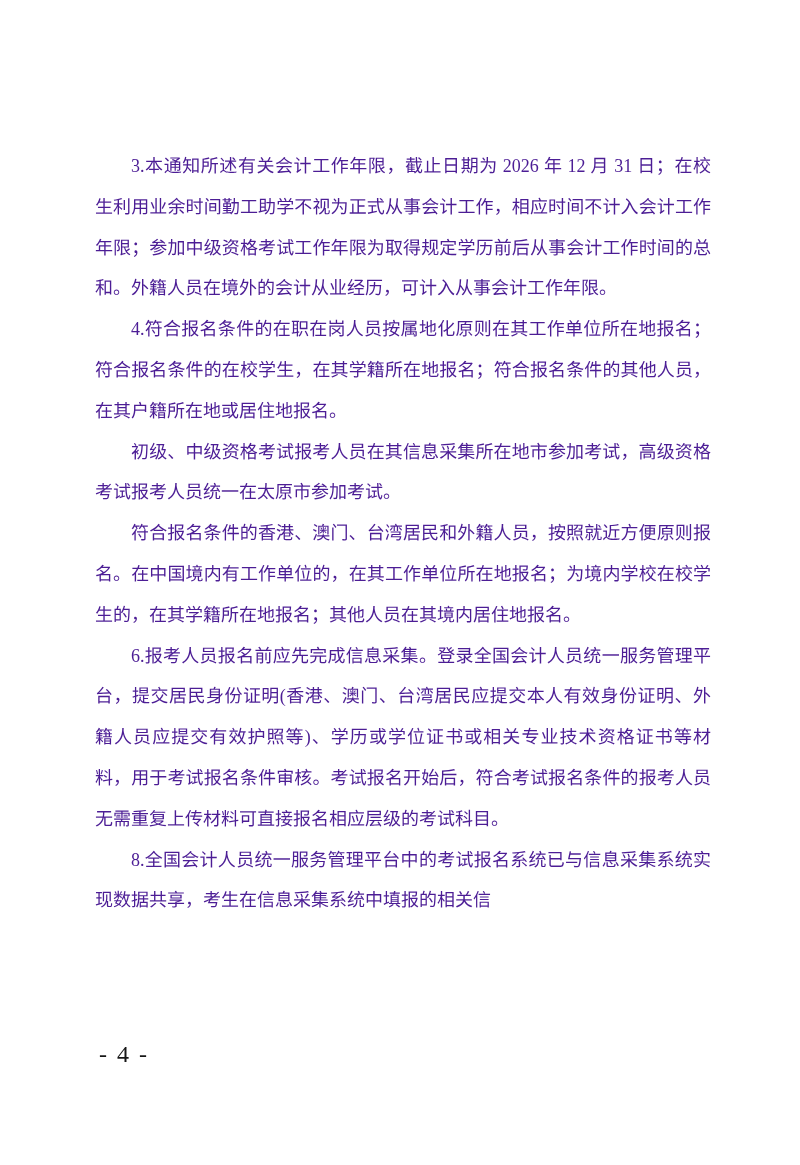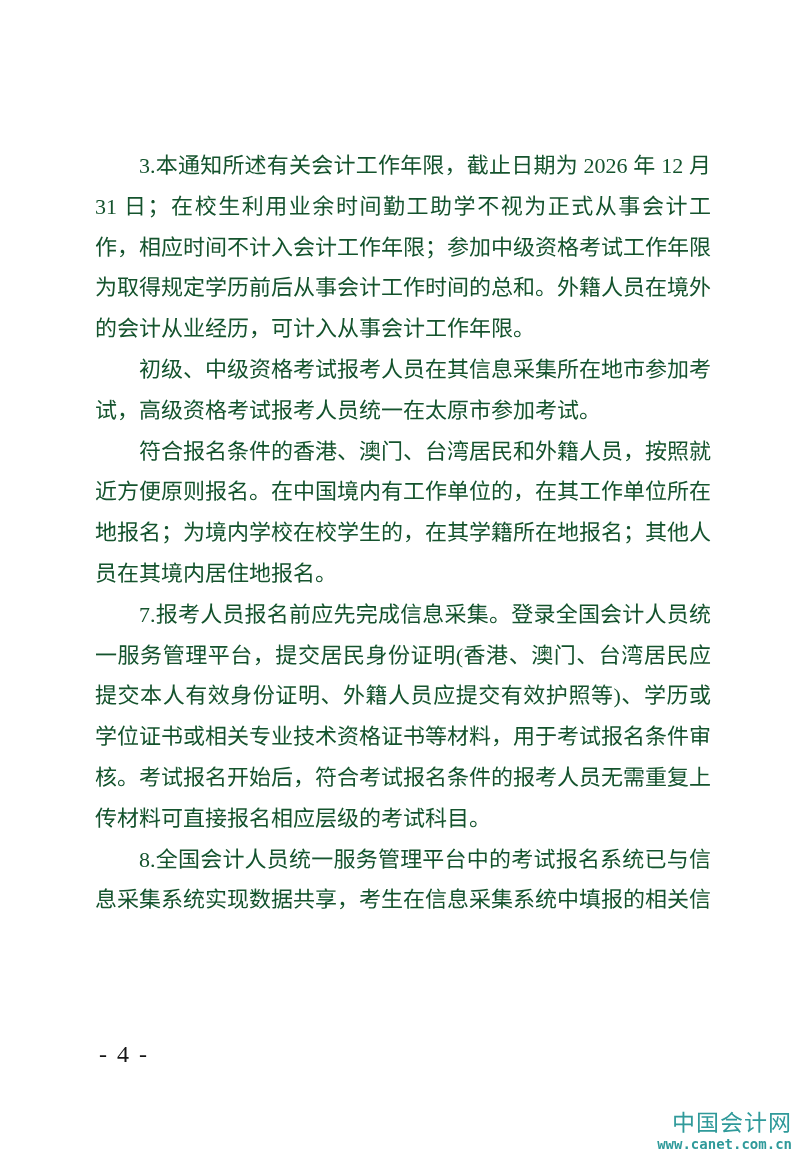--- a/index.html
+++ b/index.html
@@ -13,22 +13,22 @@
     height: 1165px;
     background: #ffffff;
     overflow: hidden;
     font-family: "Liberation Serif", serif;
   }
   .doc-content {
     position: absolute;
     left: 95px;
     top: 146px;
     width: 616px;
-    color: #14532d;
-    font-size: 22px;
+    color: #4c1d95;
+    font-size: 18px;
     line-height: 40.8px;
     text-align: justify;
   }
   .doc-content p {
     margin: 0;
     padding: 0;
     text-indent: 2em;
     word-break: break-all;
   }
   .page-number {
@@ -63,26 +63,23 @@
     letter-spacing: 0px;
   }
 </style>
 </head>
 <body>
 
 <div class="page">
 
   <div class="doc-content">
     <p>3.本通知所述有关会计工作年限，截止日期为 2026 年 12 月 31 日；在校生利用业余时间勤工助学不视为正式从事会计工作，相应时间不计入会计工作年限；参加中级资格考试工作年限为取得规定学历前后从事会计工作时间的总和。外籍人员在境外的会计从业经历，可计入从事会计工作年限。</p>
+    <p>4.符合报名条件的在职在岗人员按属地化原则在其工作单位所在地报名；符合报名条件的在校学生，在其学籍所在地报名；符合报名条件的其他人员，在其户籍所在地或居住地报名。</p>
     <p>初级、中级资格考试报考人员在其信息采集所在地市参加考试，高级资格考试报考人员统一在太原市参加考试。</p>
     <p>符合报名条件的香港、澳门、台湾居民和外籍人员，按照就近方便原则报名。在中国境内有工作单位的，在其工作单位所在地报名；为境内学校在校学生的，在其学籍所在地报名；其他人员在其境内居住地报名。</p>
-    <p>7.报考人员报名前应先完成信息采集。登录全国会计人员统一服务管理平台，提交居民身份证明(香港、澳门、台湾居民应提交本人有效身份证明、外籍人员应提交有效护照等)、学历或学位证书或相关专业技术资格证书等材料，用于考试报名条件审核。考试报名开始后，符合考试报名条件的报考人员无需重复上传材料可直接报名相应层级的考试科目。</p>
+    <p>6.报考人员报名前应先完成信息采集。登录全国会计人员统一服务管理平台，提交居民身份证明(香港、澳门、台湾居民应提交本人有效身份证明、外籍人员应提交有效护照等)、学历或学位证书或相关专业技术资格证书等材料，用于考试报名条件审核。考试报名开始后，符合考试报名条件的报考人员无需重复上传材料可直接报名相应层级的考试科目。</p>
     <p>8.全国会计人员统一服务管理平台中的考试报名系统已与信息采集系统实现数据共享，考生在信息采集系统中填报的相关信</p>
   </div>
 
   <div class="page-number">- 4 -</div>
 
-  <div class="watermark" style="color: rgb(47, 154, 154);">
-    <span class="wm-name">中国会计网</span>
-    <span class="wm-url">www.canet.com.cn</span>
-  </div>
 
 </div>
 
 </body></html>

